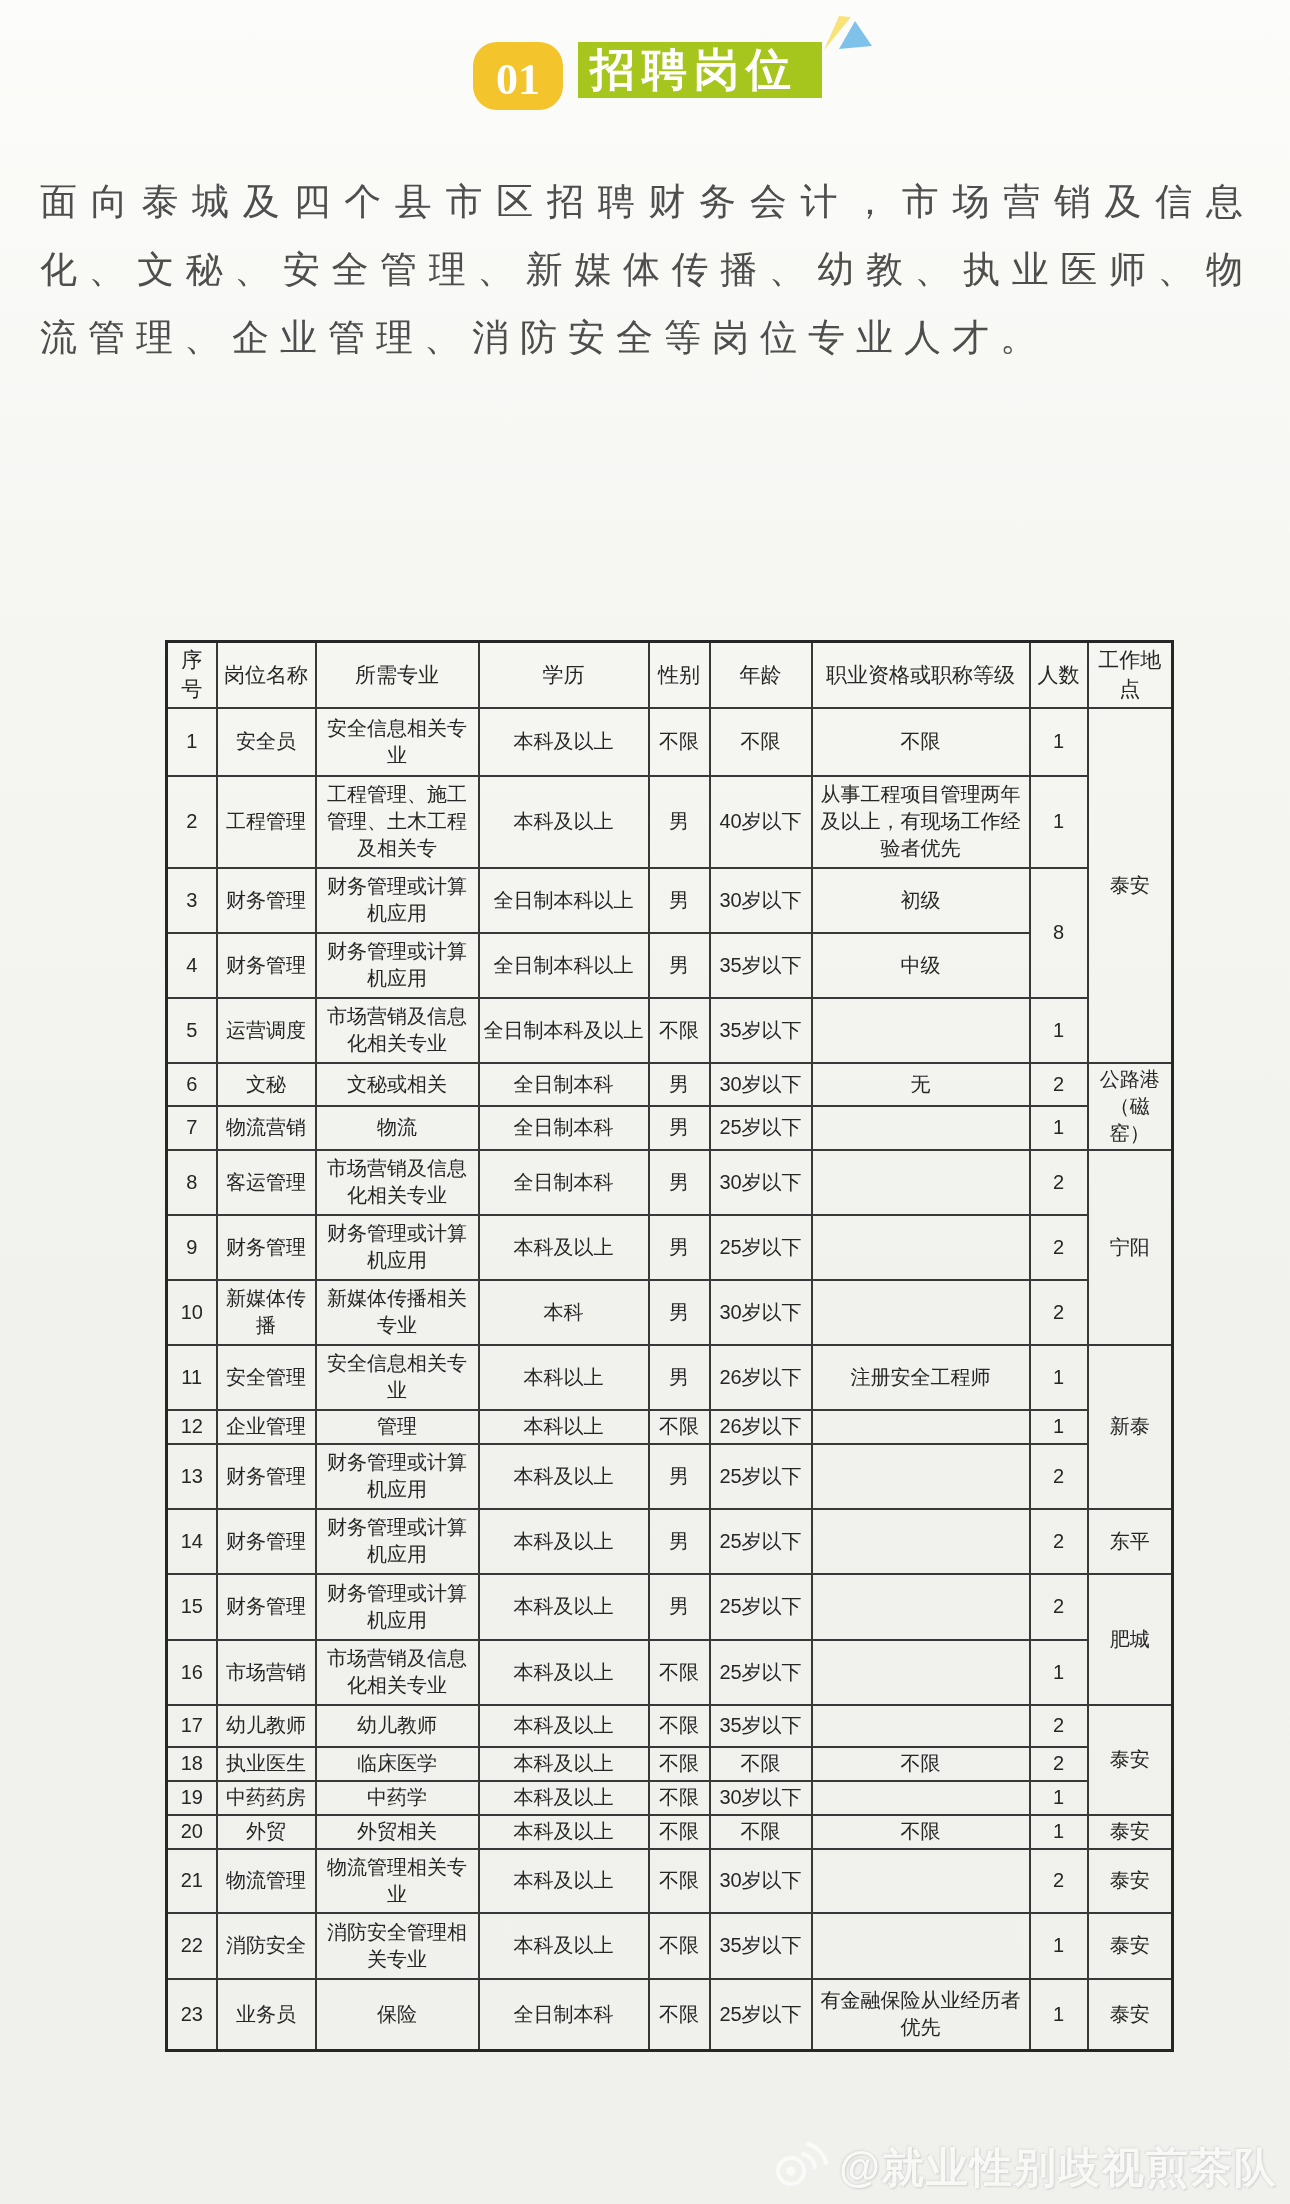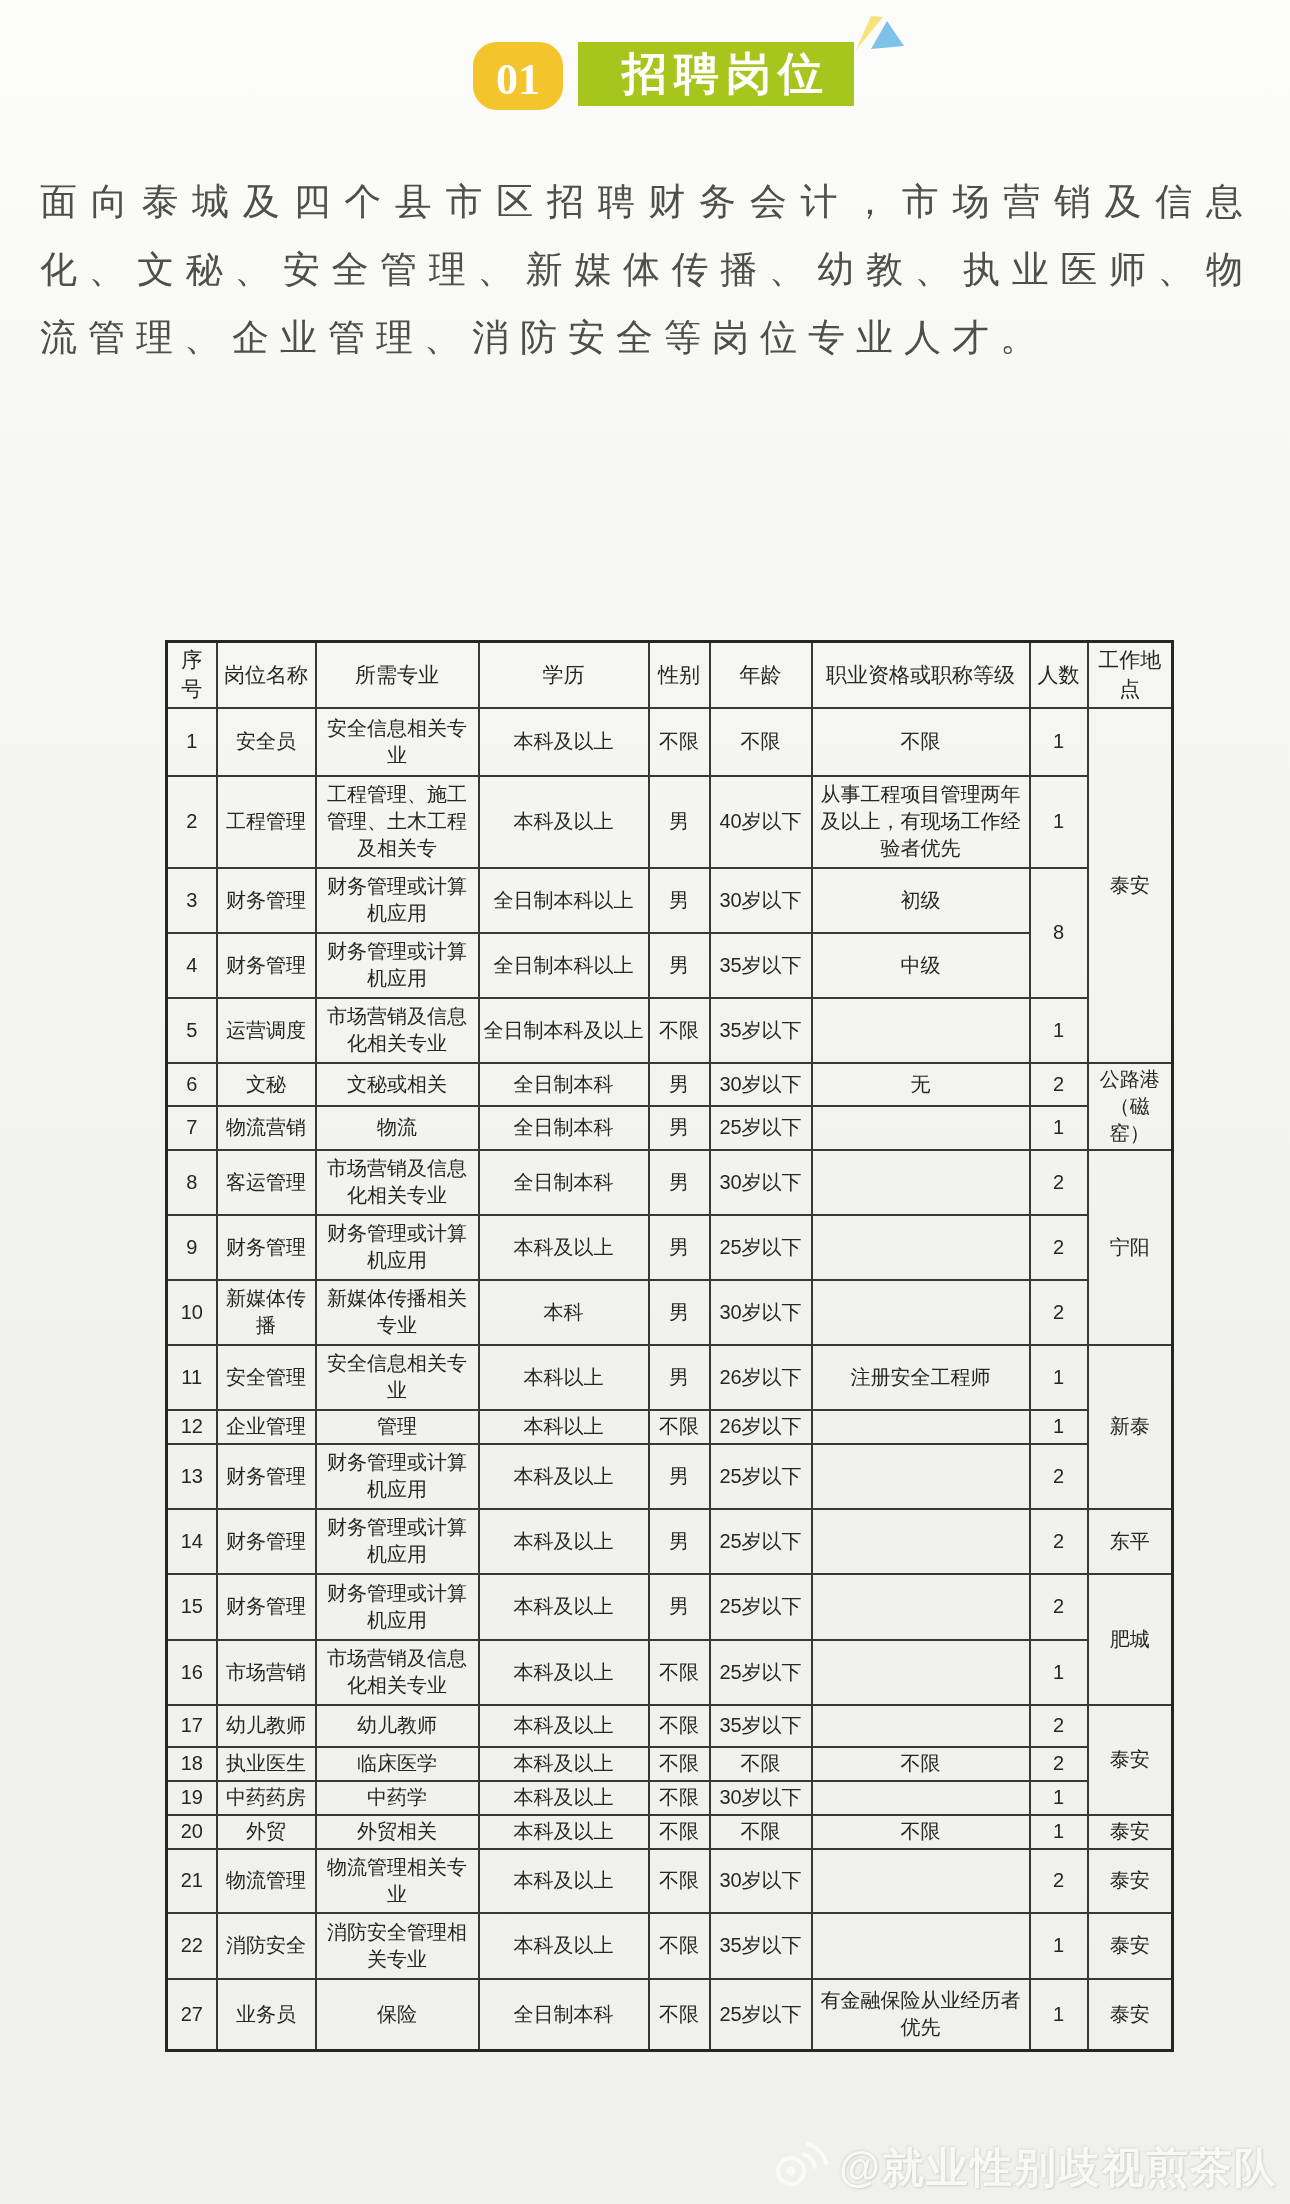--- a/index.html
+++ b/index.html
@@ -19,24 +19,24 @@
   .badge-num {
     width:90px; height:68px;
     color:#ffffff;
     font-family:"Liberation Serif","DejaVu Serif",serif;
     font-weight:bold; font-size:44px;
     display:flex; align-items:center; justify-content:center;
     padding-top:6px;
     border-radius:24px;
   }
   .badge-title {
-    margin-left:15px; height:64px;
+    margin-left:15px; height:56px;
     color:#ffffff;
     font-size:45px; font-weight:bold; letter-spacing:7px;
-    padding:0 24px 0 44px;
+    padding:0 24px 0 12px;
     display:flex; align-items:center;
     position:relative;
   }
   .tri-decor { position:absolute; right:-50px; top:-26px; }
 
   
   .intro {
     position:absolute; top:168px; left:40px; width:1214px;
     font-size:37px; line-height:68px; letter-spacing:11px;
     color:#4e4e4e;
@@ -346,21 +346,21 @@
             <td>消防安全</td>
             <td>消防安全管理相关专业</td>
             <td>本科及以上</td>
             <td>不限</td>
             <td>35岁以下</td>
             <td></td>
             <td>1</td>
             <td>泰安</td>
           </tr>
           <tr style="height: 72px;">
-            <td>27</td>
+            <td>23</td>
             <td>业务员</td>
             <td>保险</td>
             <td>全日制本科</td>
             <td>不限</td>
             <td>25岁以下</td>
             <td>有金融保险从业经历者优先</td>
             <td>1</td>
             <td>泰安</td>
           </tr>
         </tbody>

